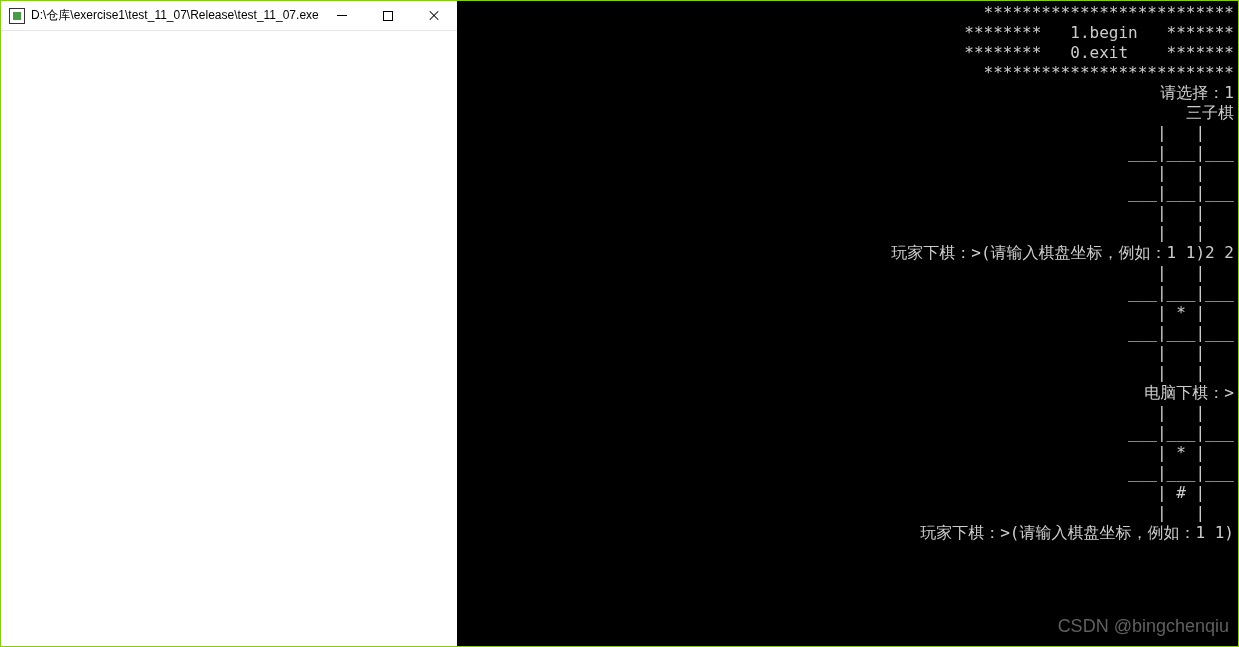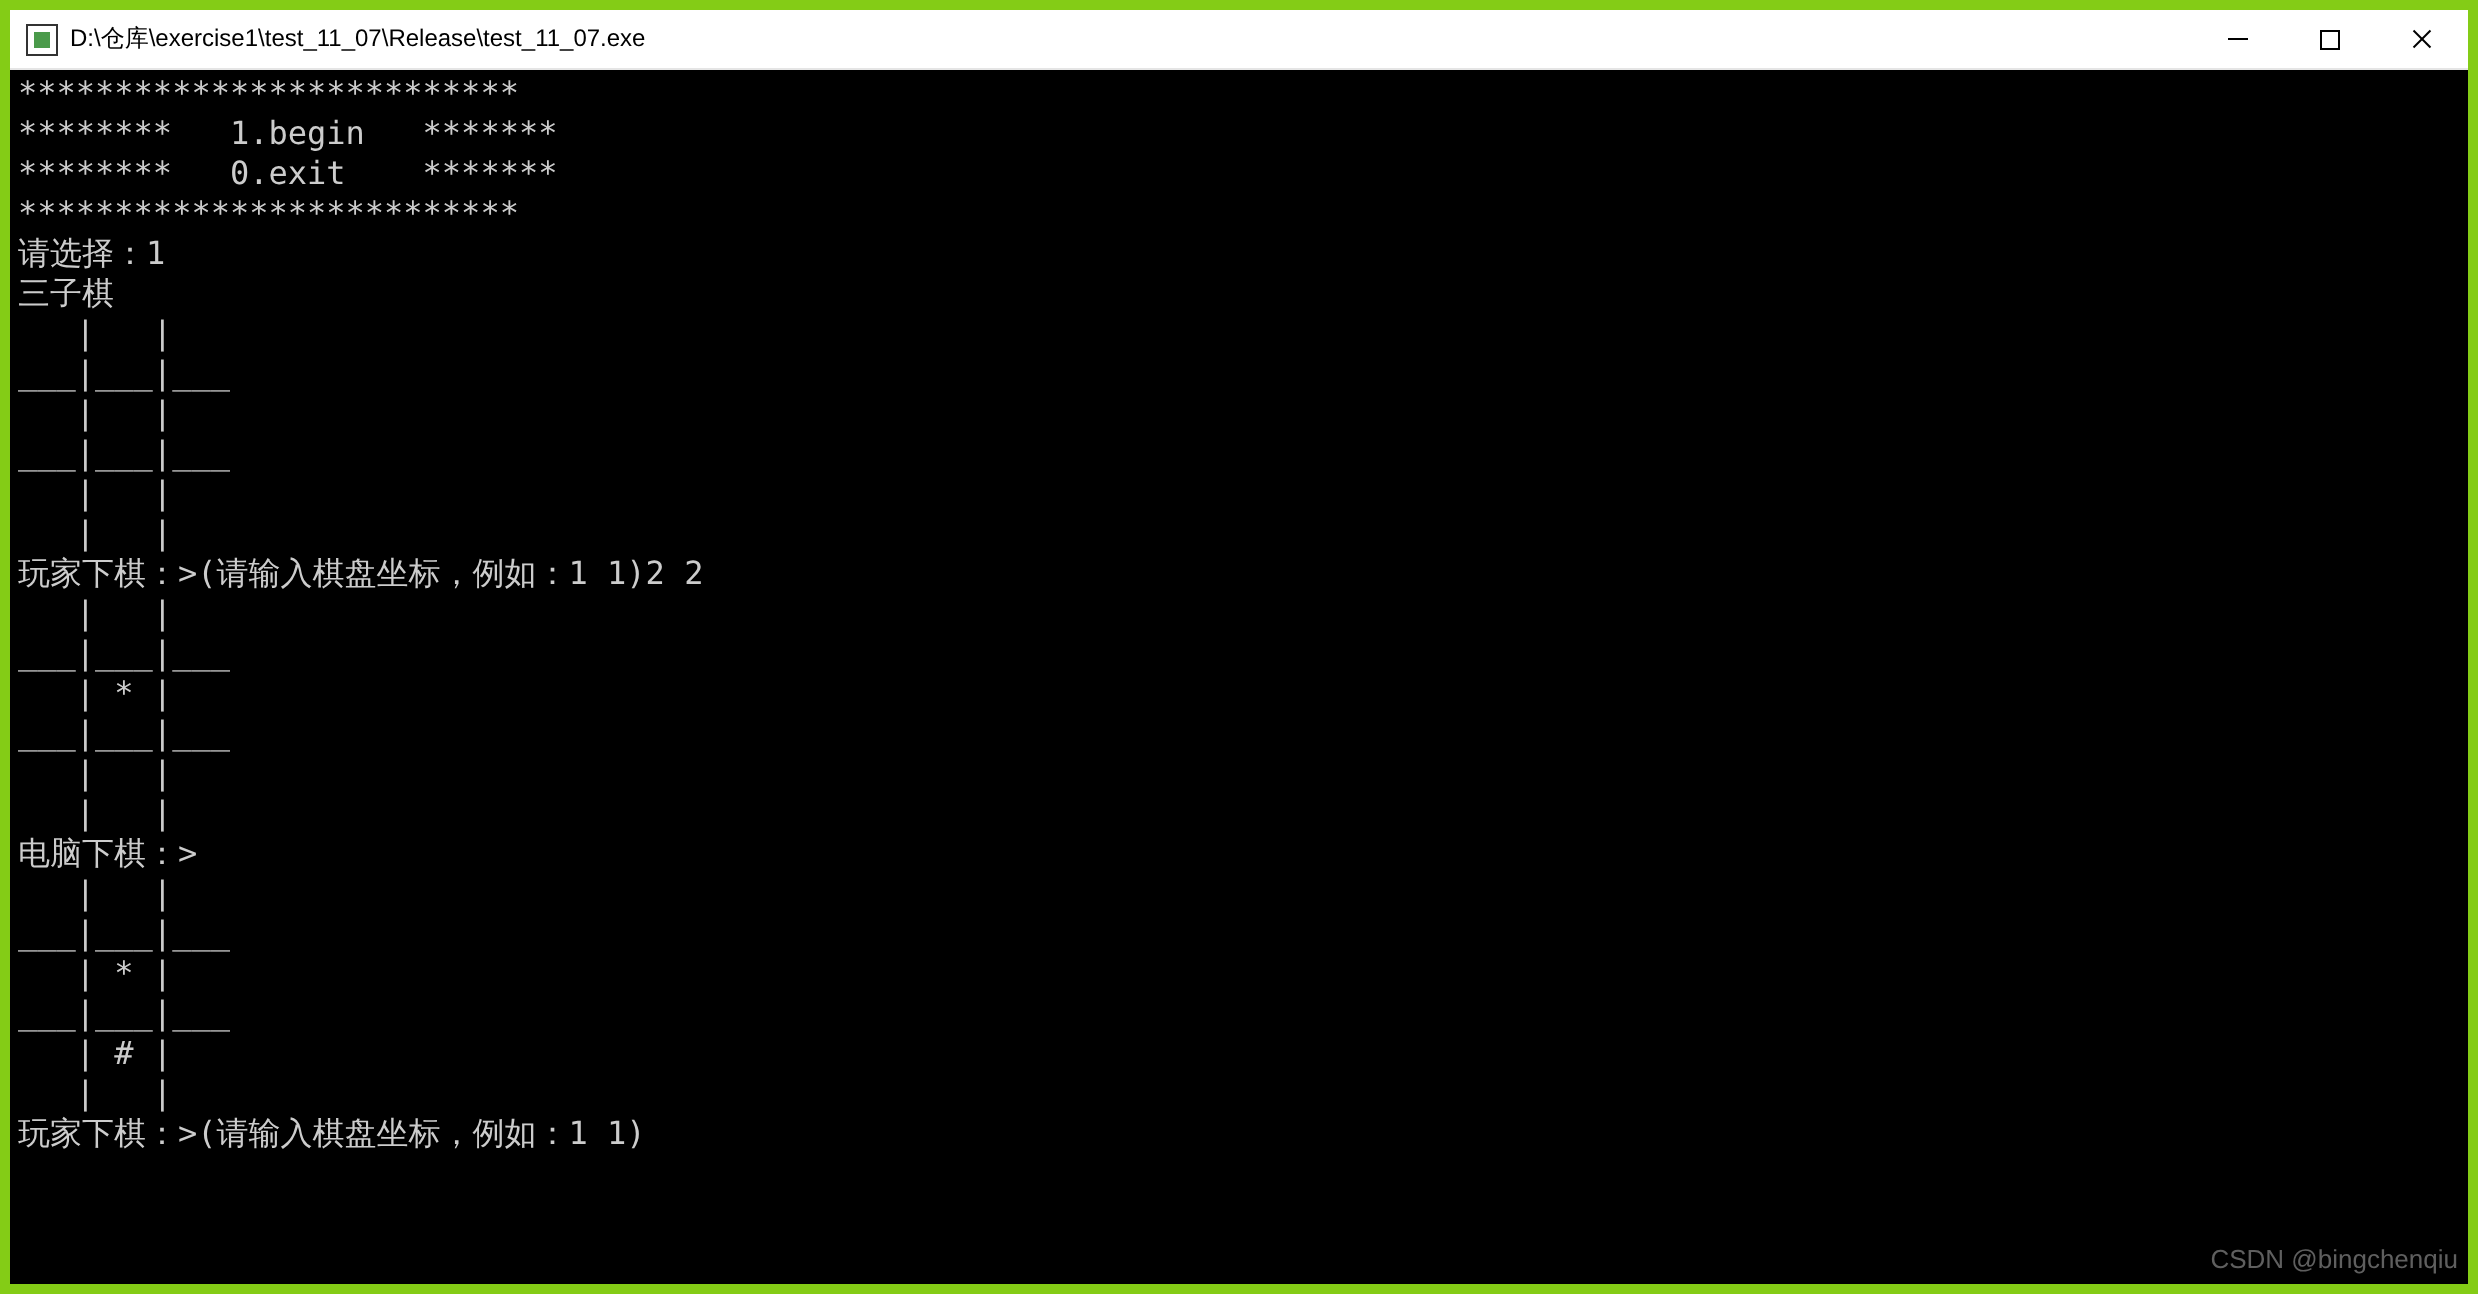--- a/index.html
+++ b/index.html
@@ -12,22 +12,23 @@
       background: #ffffff;
       width: 1239px;
       height: 647px;
       overflow: hidden;
       position: relative;
     }
     .window {
       width: 100%;
       height: 100%;
       display: flex;
-      flex-direction: column;
-      border: 5px solid #84cc16;
+      flex-direction: row;
+      border: 1px solid #84cc16;
+      text-align: right;
     }
     .titlebar {
       height: 30px;
       background: #ffffff;
       display: flex;
       align-items: center;
       border-bottom: 1px solid #e5e5e5;
     }
     .titlebar-icon {
       width: 16px;
@@ -82,21 +83,21 @@
       background: #2b2b2b;
     }
     .console::-webkit-scrollbar-thumb {
       background: #6b6b6b;
     }
     .watermark {
       position: absolute;
       bottom: 10px;
       right: 10px;
       color: #888888;
-      font-size: 13px;
+      font-size: 18px;
       font-family: Arial, sans-serif;
       pointer-events: none;
       opacity: 0.7;
     }
     .min-icon {
       width: 10px;
       height: 1px;
       background: #000;
     }
     .max-icon {

